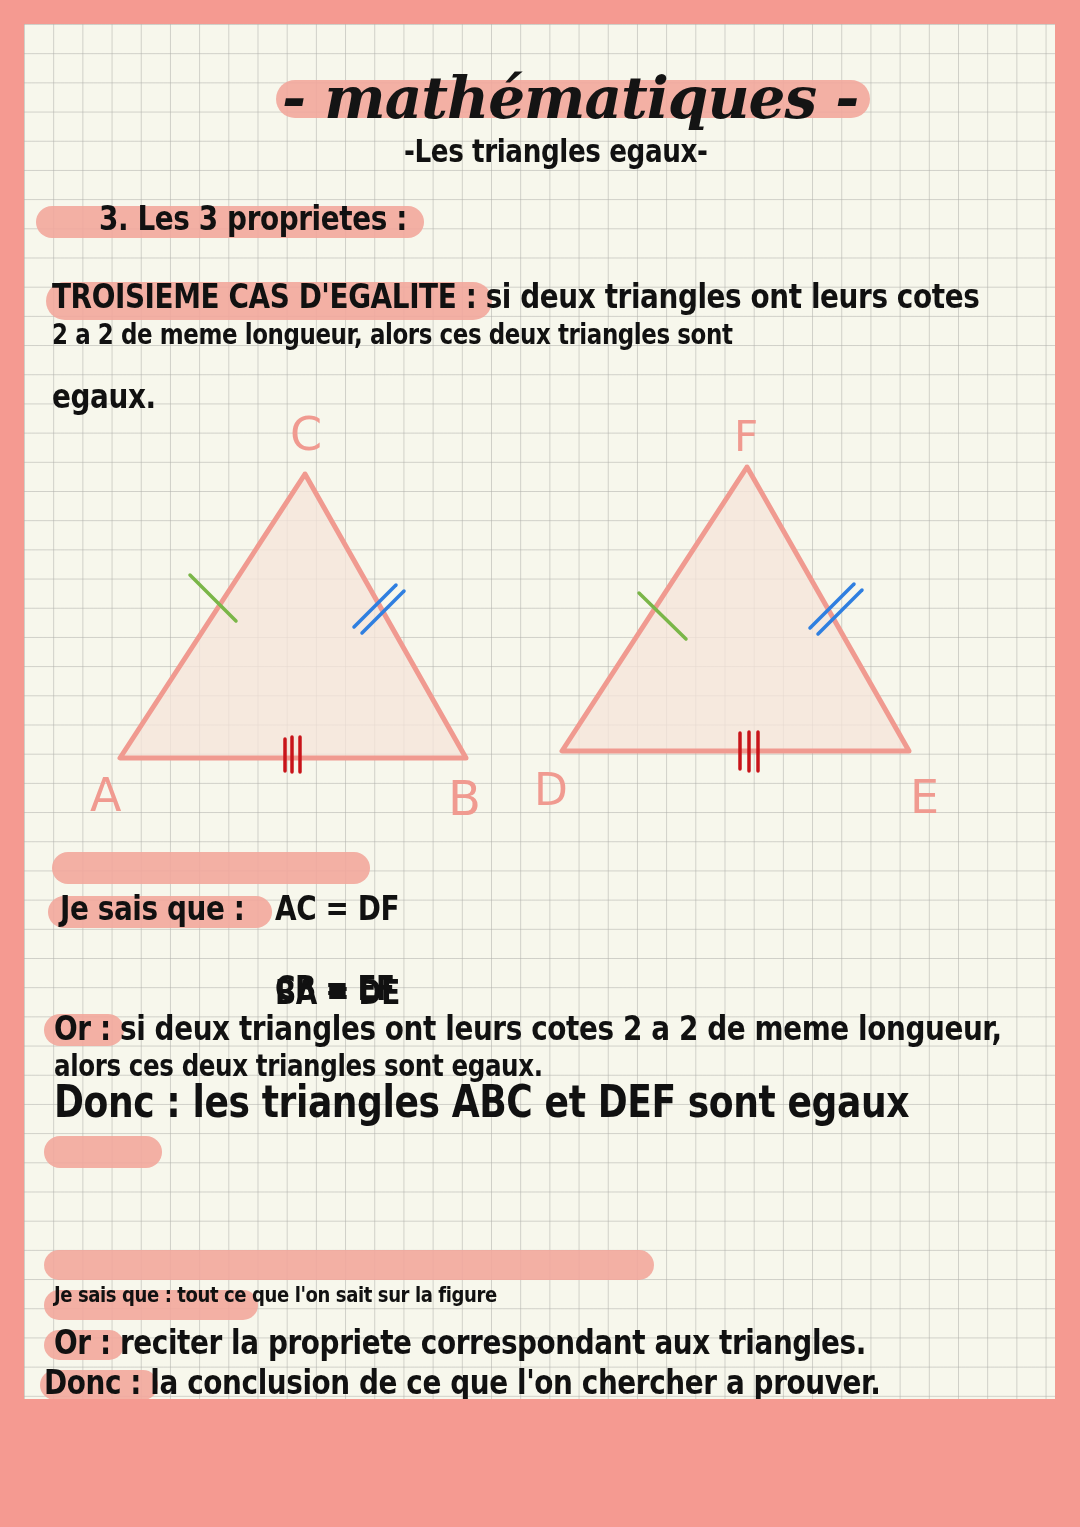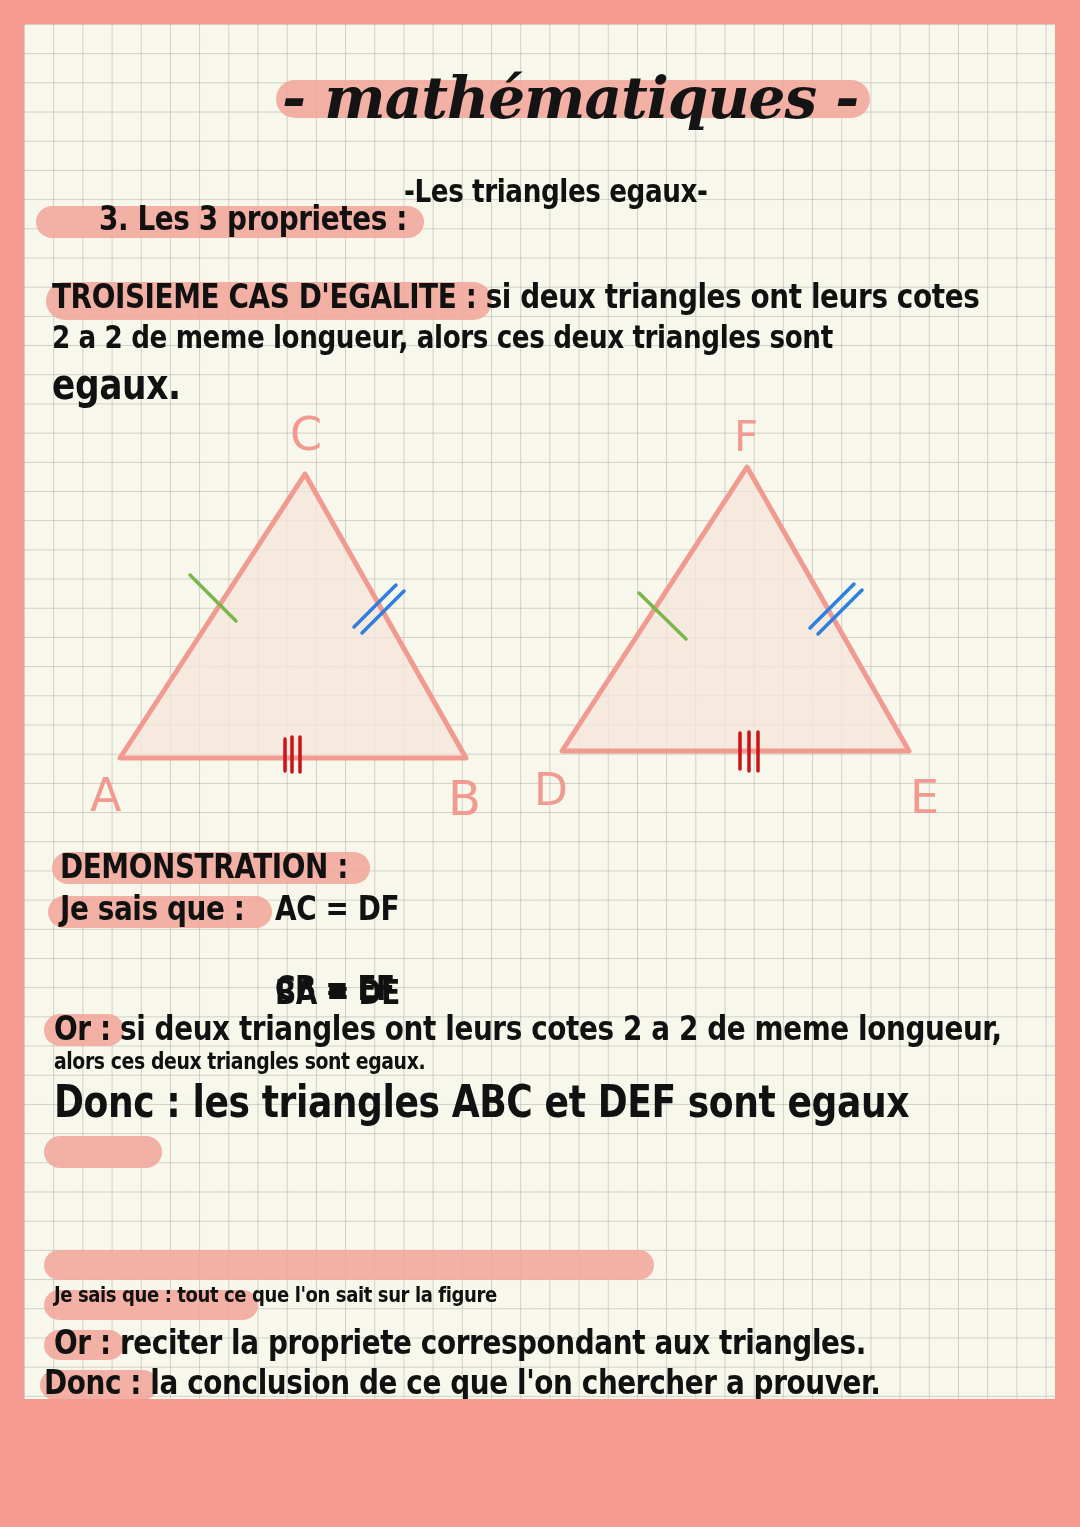--- a/index.html
+++ b/index.html
@@ -17,37 +17,37 @@
   .title{font-family:"DejaVu Serif",serif;font-style:italic;font-weight:bold;font-size:58px;color:#141414;letter-spacing:-1px;}
   .ul{text-decoration:underline;text-decoration-thickness:3px;text-underline-offset:5px;}
 </style>
 </head>
 <body>
 
 <div class="page">
 
   <div class="hl" style="left:252px;top:56px;width:594px;height:38px;"></div>
   <div class="abs title" style="left:258px;top:40px;">- mathématiques -</div>
-  <div class="abs txt" style="left:380px;top:108px;font-size:32px;margin-top:40px;">
+  <div class="abs txt" style="left:380px;top:108px;font-size:32px;">
     <span class="cond">-Les triangles egaux-</span>
   </div>
 
   <div class="hl" style="left:12px;top:182px;width:388px;height:32px;"></div>
   <div class="abs txt ul" style="left:30px;top:174px;font-size:34px;margin-left:45px;">
     <span class="cond">3.  Les 3 proprietes :</span>
   </div>
 
   <div class="hl" style="left:22px;top:258px;width:446px;height:38px;"></div>
   <div class="abs txt" style="left:28px;top:252px;font-size:34px;">
     <span class="cond"><span>TROISIEME CAS D'EGALITE :</span><span> si deux triangles ont leurs cotes</span></span>
   </div>
-  <div class="abs txt" style="left:28px;top:294px;font-size:32px;">
+  <div class="abs txt" style="left:28px;top:294px;font-size:28px;">
     <span class="cond">2 a 2 de meme longueur, alors ces deux triangles sont</span>
   </div>
-  <div class="abs txt" style="left:28px;top:336px;font-size:42px;">
+  <div class="abs txt" style="left:28px;top:352px;font-size:34px;">
     <span class="cond">egaux.</span>
   </div>
 
   <svg style="position:absolute;left:0;top:0;" width="1031" height="830" viewBox="0 0 1031 830">
 
     <polygon points="281,450 96,734 442,734" fill="#f6e4da" fill-opacity="0.75" stroke="#f09a90" stroke-width="5" stroke-linejoin="round"></polygon>
     <line x1="166" y1="551" x2="212" y2="597" stroke="#7ab648" stroke-width="3.5" stroke-linecap="round"></line>
     <line x1="330" y1="603" x2="372" y2="561" stroke="#2f7fe0" stroke-width="3.5" stroke-linecap="round"></line>
     <line x1="338" y1="609" x2="380" y2="567" stroke="#2f7fe0" stroke-width="3.5" stroke-linecap="round"></line>
     <line x1="261" y1="715" x2="261" y2="747" stroke="#c8141a" stroke-width="3.5" stroke-linecap="round"></line>
@@ -64,43 +64,40 @@
   </svg>
 
   <div class="abs" style="left:266px;top:383px;font-size:46px;color:#f09a90;font-family:'DejaVu Sans',sans-serif;">C</div>
   <div class="abs" style="left:66px;top:744px;font-size:46px;color:#f09a90;font-family:'DejaVu Sans',sans-serif;">A</div>
   <div class="abs" style="left:424px;top:746px;font-size:48px;color:#f09a90;font-family:'DejaVu Sans',sans-serif;">B</div>
   <div class="abs" style="left:710px;top:388px;font-size:42px;color:#f09a90;font-family:'DejaVu Sans',sans-serif;">F</div>
   <div class="abs" style="left:510px;top:740px;font-size:44px;color:#f09a90;font-family:'DejaVu Sans',sans-serif;">D</div>
   <div class="abs" style="left:886px;top:746px;font-size:46px;color:#f09a90;font-family:'DejaVu Sans',sans-serif;">E</div>
 
   <div class="hl" style="left:28px;top:828px;width:318px;height:32px;"></div>
-  <div class="abs txt ul" style="left:36px;top:822px;font-size:34px;">
-    <span class="cond">DEMONSTRATION :</span>
-  </div>
 
   <div class="hl" style="left:24px;top:872px;width:224px;height:32px;"></div>
   <div class="abs txt" style="left:36px;top:864px;font-size:34px;">
     <span class="cond"><span>Je sais que :</span></span>
   </div>
   <div class="abs txt" style="left:251px;top:864px;font-size:34px;">
     <span class="cond">AC = DF</span>
   </div>
   <div class="abs txt" style="left:251px;top:948px;font-size:34px;">
     <span class="cond">BA = DE</span>
   </div>
   <div class="abs txt" style="left:251px;top:944px;font-size:34px;">
     <span class="cond">CB = EF</span>
   </div>
 
   <div class="hl" style="left:20px;top:990px;width:80px;height:32px;"></div>
   <div class="abs txt" style="left:30px;top:984px;font-size:34px;">
     <span class="cond"><span>Or :</span><span> si deux triangles ont leurs cotes 2 a 2 de meme longueur,</span></span>
   </div>
-  <div class="abs txt" style="left:30px;top:1024px;font-size:23px;">
+  <div class="abs txt" style="left:30px;top:1024px;font-size:30px;">
     <span class="cond">alors ces deux triangles sont egaux.</span>
   </div>
 
   <div class="hl" style="left:20px;top:1112px;width:118px;height:32px;"></div>
   <div class="abs txt" style="left:30px;top:1052px;font-size:44px;">
     <span class="cond"><span>Donc :</span><span> les triangles ABC et DEF sont egaux</span></span>
   </div>
 
   <div class="hl" style="left:20px;top:1226px;width:610px;height:30px;"></div>
 

